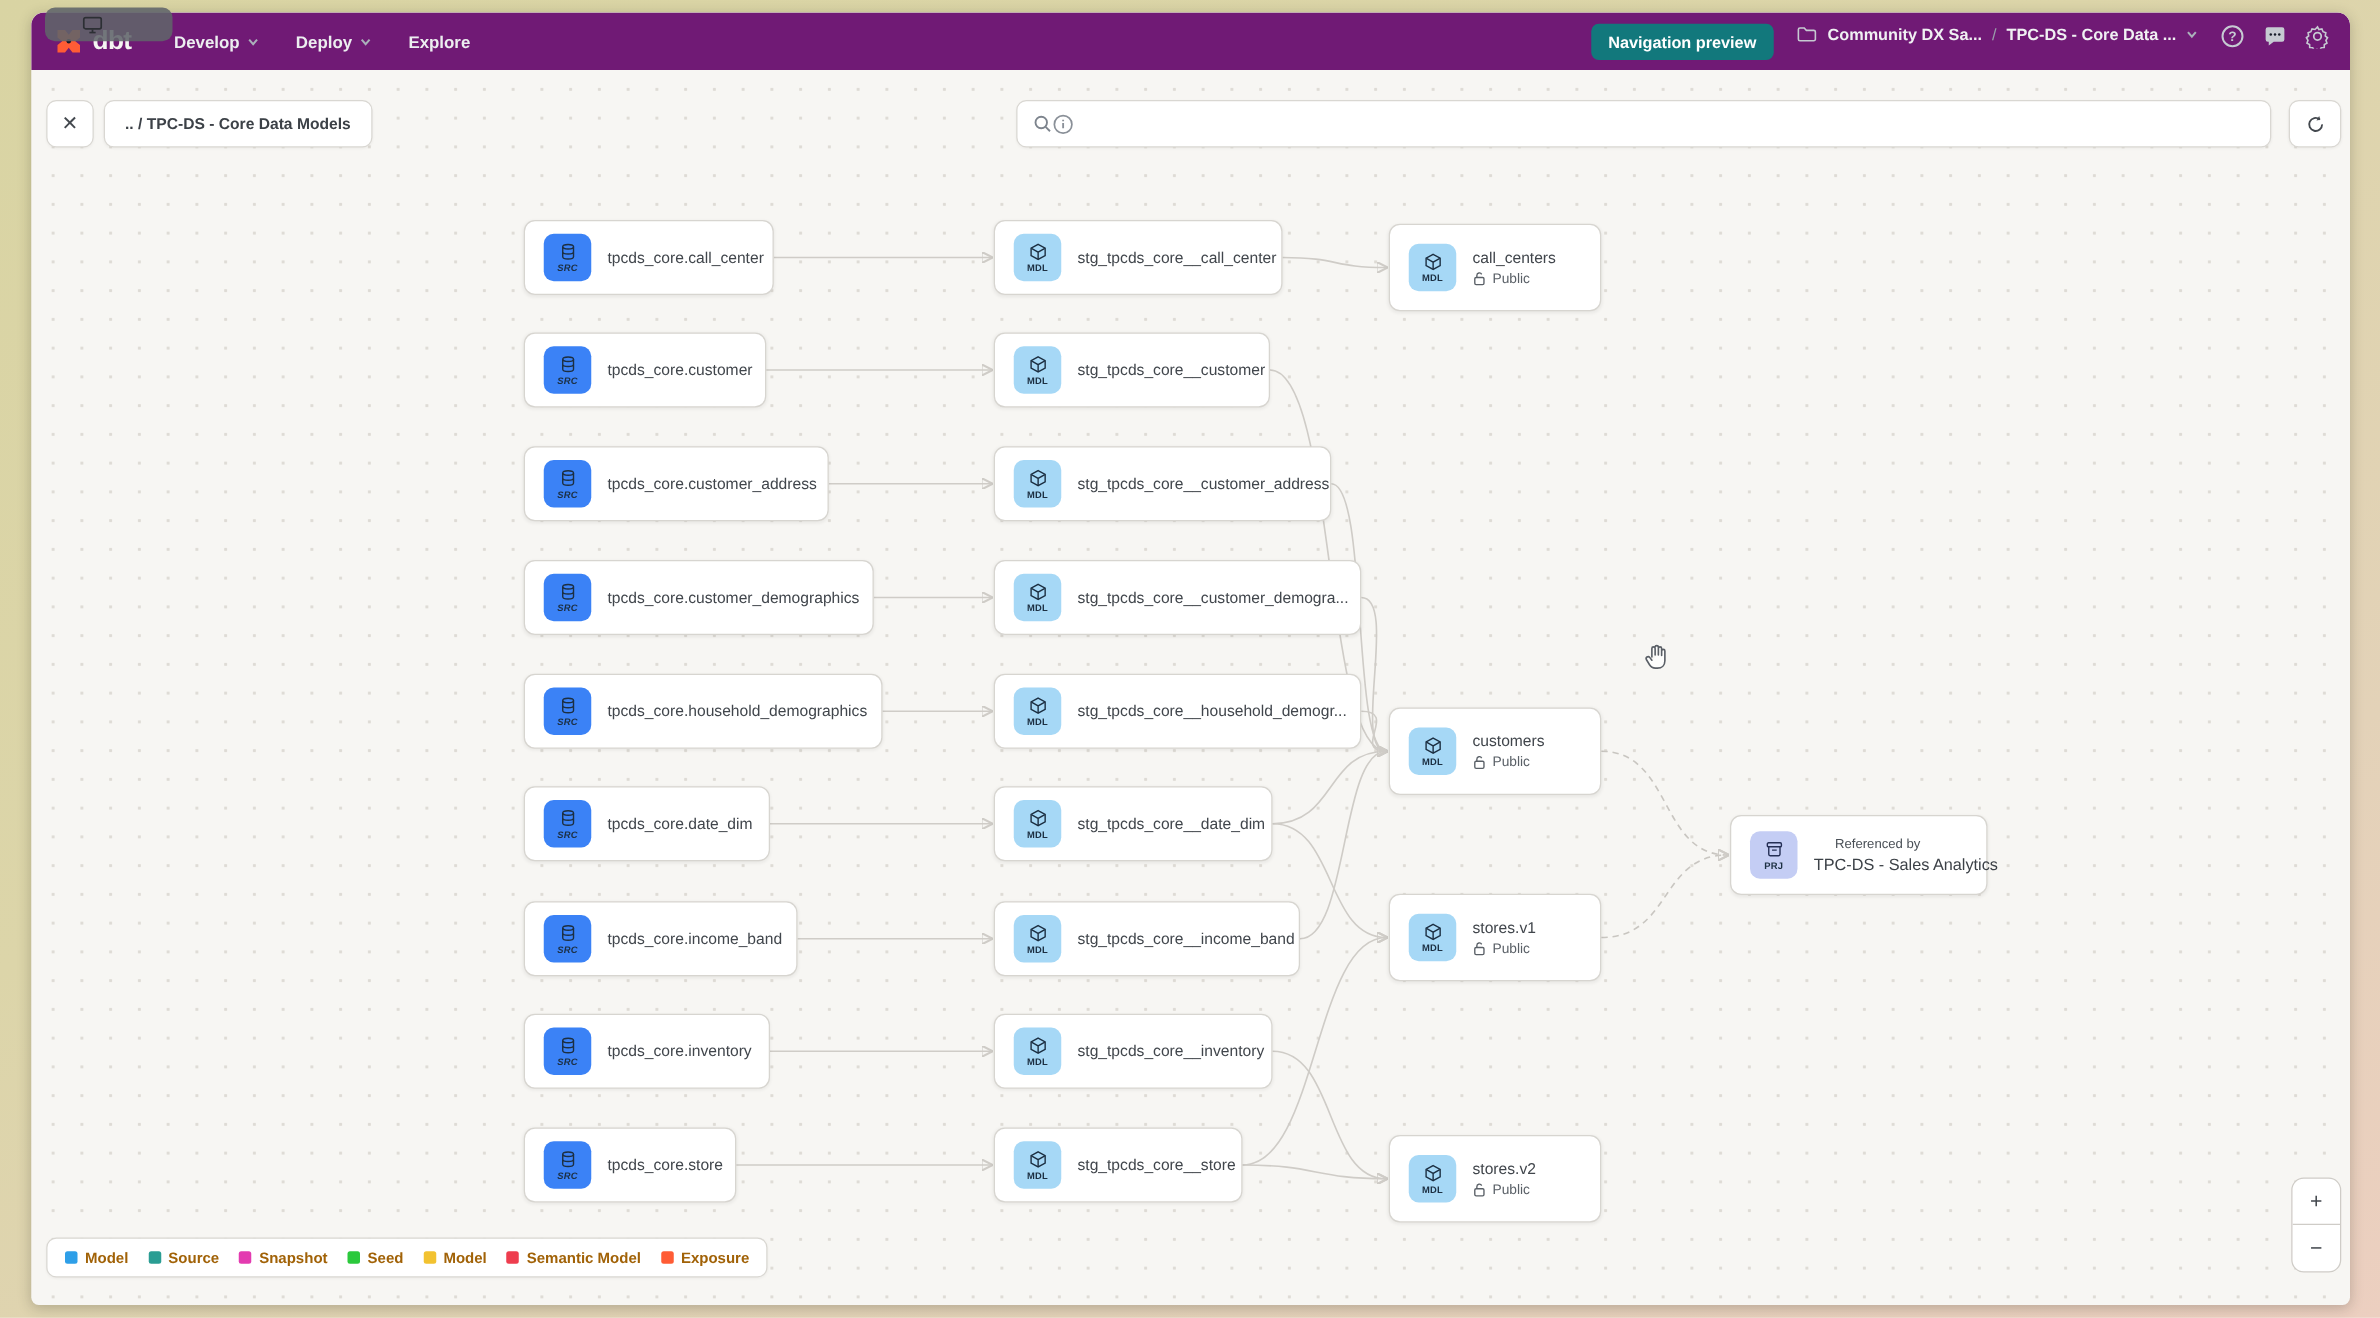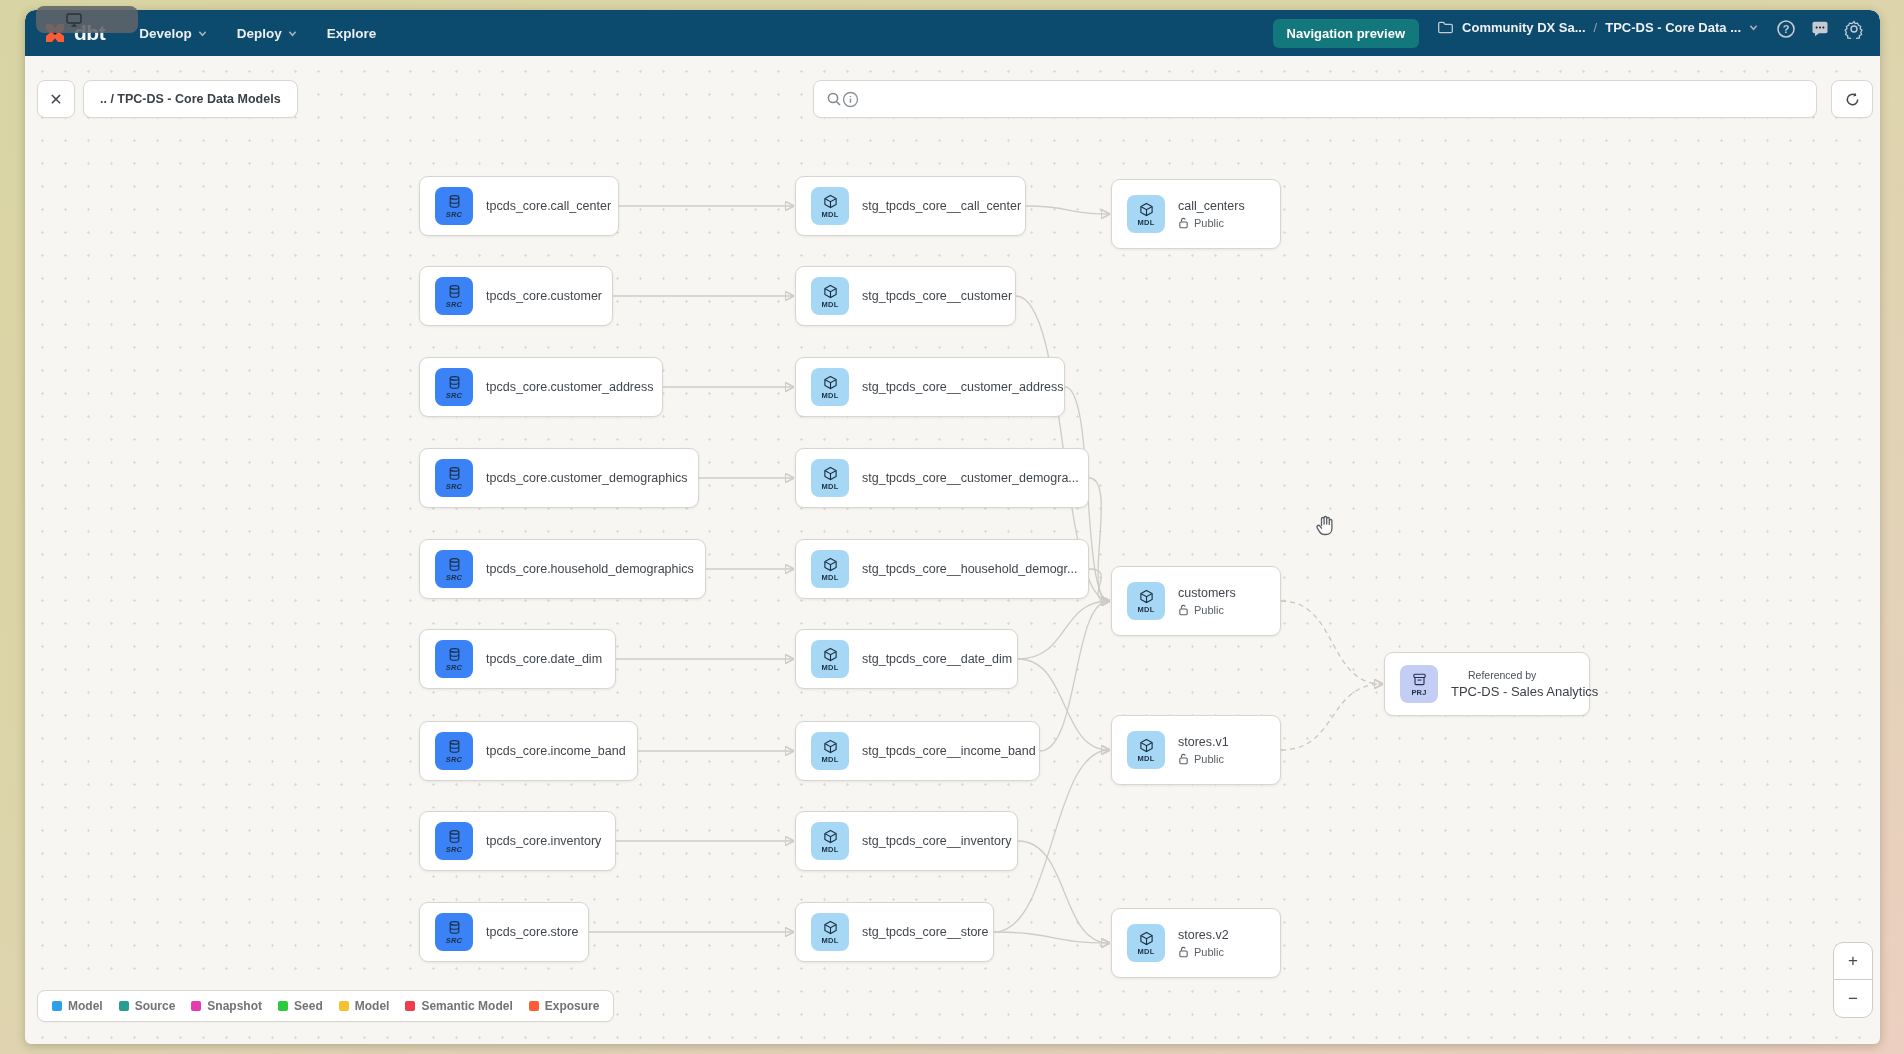--- a/index.html
+++ b/index.html
@@ -5,21 +5,21 @@
   * { box-sizing: border-box; margin: 0; padding: 0; }
   html,body { width:1904px; height:1054px; overflow:hidden;
     font-family:"Liberation Sans", sans-serif;
     background: linear-gradient(155deg,#d9d4a3 0%, #dcd5a9 40%, #e3d2b8 75%, #eccfc0 100%);
   }
   .app { position:absolute; left:25px; top:10px; width:1855px; height:1034px;
     background:#f7f6f3; border-radius:10px 10px 6px 6px; overflow:hidden;
     box-shadow:0 2px 10px rgba(40,40,30,.25);
   }
   
-  .navbar { position:absolute; left:0; top:0; right:0; height:46px; background:#0c4a6e;
+  .navbar { position:absolute; left:0; top:0; right:0; height:46px; background:#701a75;
     display:flex; align-items:center; padding:0 16px 0 18px; z-index:6; border-radius:10px 10px 0 0;}
   .logo { display:flex; align-items:center; gap:7px; margin-right:34px; }
   .logo-text { color:#f5f5f2; font-weight:bold; font-size:21px; letter-spacing:-0.5px; }
   .nav-item { color:#eceef0; font-size:13.5px; font-weight:bold; margin-right:30px;
     display:flex; align-items:center; gap:6px; cursor:pointer; }
   .chev { width:9px; height:9px; }
   .chev polyline { fill:none; stroke:#aab0ba; stroke-width:1.8; }
   .nav-right { margin-left:auto; display:flex; align-items:flex-start; gap:18px; }
   .nav-preview-btn { background:#12787c; color:#fff; font-size:13px; font-weight:bold;
     padding:7px 14px; border-radius:6px; border:none; cursor:pointer; }
@@ -67,21 +67,21 @@
   
   .footer { position:absolute; left:12px; bottom:22px; z-index:5; display:flex; gap:20px; align-items:center; }
   .lens-group { display:flex; border:1px solid #d2d0cb; border-radius:8px; overflow:hidden;
     background:#fff; box-shadow:0 1px 2px rgba(0,0,0,.05); }
   .lenses-btn { background:#204c53; color:#fff; font-size:12.5px; font-weight:bold;
     display:flex; align-items:center; gap:7px; padding:8px 13px; border:none; cursor:pointer; }
   .restype-btn { background:#fff; color:#3c4147; font-size:12.5px; font-weight:bold;
     display:flex; align-items:center; gap:8px; padding:8px 13px; border:none; cursor:pointer; }
   .legend-pill { background:#fff; border:1px solid #d9d7d2; border-radius:8px; height:32px;
     display:flex; align-items:center; gap:16px; padding:0 14px; box-shadow:0 1px 2px rgba(0,0,0,.04); }
-  .leg-item { display:flex; align-items:center; gap:6px; font-size:12px; font-weight:bold; color:#737373; }
+  .leg-item { display:flex; align-items:center; gap:6px; font-size:12px; font-weight:bold; color:#a16207; }
   .leg-sw { width:10px; height:10px; border-radius:2px; }
   
   .zoomctl { position:absolute; right:7px; bottom:26px; width:40px; z-index:5;
     background:#fff; border:1px solid #cfccc7; border-radius:10px; overflow:hidden; }
   .zoomctl .zbtn { height:37px; display:flex; align-items:center; justify-content:center;
     font-size:17px; color:#43484e; cursor:pointer; }
   .zoomctl .zbtn:first-child { border-bottom:1px solid #cfccc7; }
   
   .hand { position:absolute; left:1288px; top:503px; z-index:4; pointer-events:none; }
 </style>

